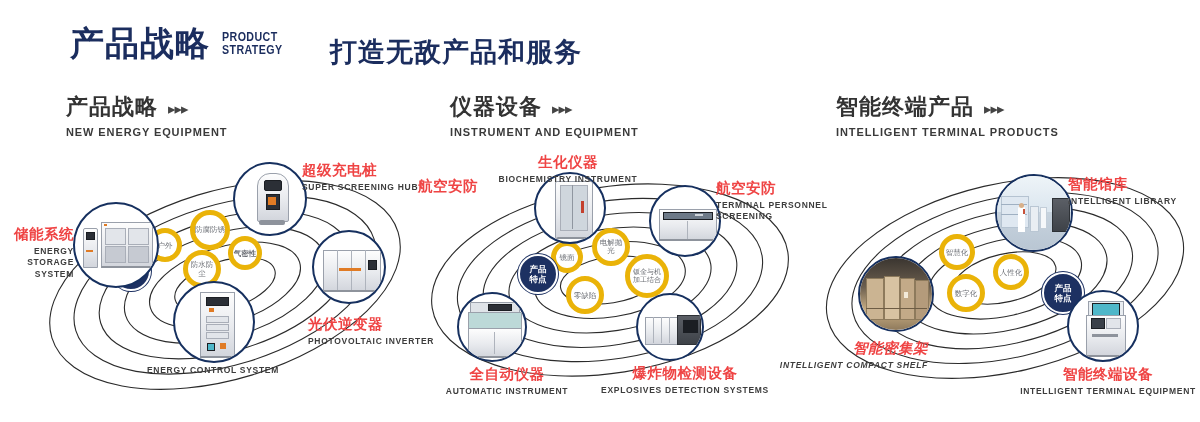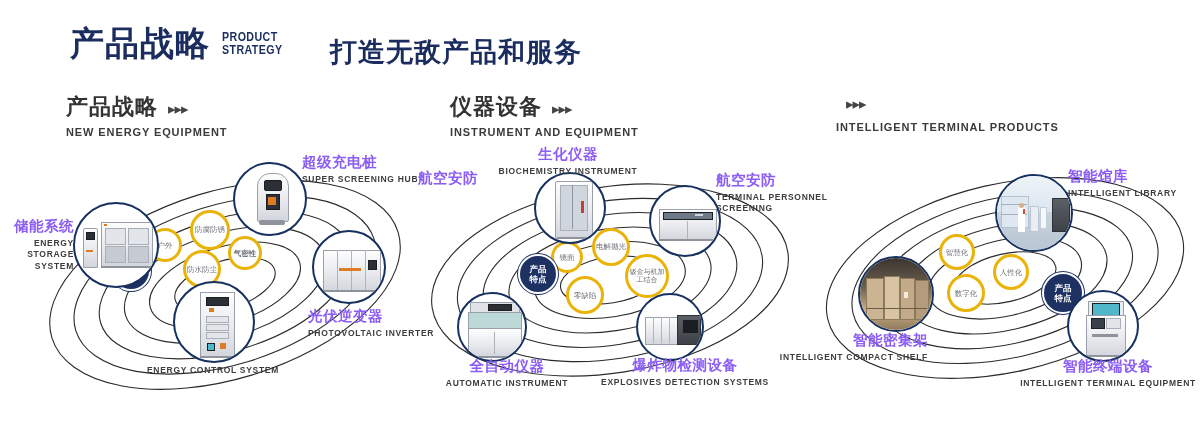--- a/index.html
+++ b/index.html
@@ -45,36 +45,36 @@
   
   .node{
     position:absolute;border-radius:50%;
     border:2.5px solid #16305f;background:#fff;overflow:hidden;
     box-sizing:border-box;
   }
   .node .ph{position:absolute;left:0;top:0;right:0;bottom:0;}
 
   
   .bub{
-    position:absolute;border-radius:50%;border:3px solid #eab308;background:#ffffff;
+    position:absolute;border-radius:50%;border:5px solid #eab308;background:#ffffff;
     box-sizing:border-box;display:flex;align-items:center;justify-content:center;
     text-align:center;color:#6d7076;font-size:7.5px;line-height:9px;
     font-family:"DejaVu Sans",sans-serif;
   }
   .core{
     position:absolute;border-radius:50%;background:#1d3162;border:2px solid #ffffff;
     box-sizing:border-box;display:flex;align-items:center;justify-content:center;
     text-align:center;color:#ffffff;font-size:8.5px;font-weight:bold;line-height:10px;
     font-family:"DejaVu Sans",sans-serif;
     box-shadow:0 0 0 1px #1d3162;
   }
 
   
   .cap{position:absolute;}
-  .cap-cn{font-size:14.5px;font-weight:bold;color:#8b5cf6;line-height:1.15;letter-spacing:.5px;font-family:"DejaVu Sans",sans-serif;}
+  .cap-cn{font-size:14.5px;font-weight:bold;color:#ef4444;line-height:1.15;letter-spacing:.5px;font-family:"DejaVu Sans",sans-serif;margin-top:8px;}
   .cap-en{font-size:8.5px;font-weight:bold;color:#3d3d3d;letter-spacing:.7px;line-height:1.35;margin-top:3px;}
   .cap.r{text-align:right;}
   .cap.c{text-align:center;}
 
   
   .dev{position:absolute;}
   .cab{position:absolute;background:linear-gradient(180deg,#fdfdfd 0%,#e8eaee 55%,#d2d5dc 100%);border:1px solid #9aa0ab;}
   .cab.dk{background:linear-gradient(180deg,#5b5f66 0%,#3e4248 100%);border-color:#2d3136;}
   .pane{position:absolute;background:#e2e5ea;border:1px solid #a9aeb8;}
   .pane.d{background:#c6cad2;}
@@ -110,20 +110,21 @@
   <div class="sec" style="left:450px;top:96px;">
     <div class="sec-row">
       <div class="sec-cn">仪器设备</div>
       <div class="sec-arrows">▸▸▸</div>
     </div>
     <div class="sec-en">INSTRUMENT AND EQUIPMENT</div>
   </div>
 
   <div class="sec" style="left:836px;top:96px;">
     <div class="sec-row">
+      <div class="sec-cn">智能终端产品</div>
       <div class="sec-arrows">▸▸▸</div>
     </div>
     <div class="sec-en">INTELLIGENT TERMINAL PRODUCTS</div>
   </div>
 
   <div class="cluster" style="left:40px;top:150px;width:370px;height:240px;">
     <svg class="rings" width="370" height="240" viewBox="0 0 370 240">
       <g fill="none" stroke="#2b2b2b" stroke-width="1.1" transform="rotate(-17 185 135)">
         <ellipse cx="185" cy="135" rx="52" ry="24"></ellipse>
         <ellipse cx="185" cy="135" rx="78" ry="38"></ellipse>
@@ -361,21 +362,21 @@
       <div class="ph">
         <div class="ph-room" style="background:linear-gradient(180deg,#3a3530 0%,#6b5e4e 40%,#c9ae84 72%,#8f7a5c 100%);"></div>
         <div class="cab" style="left:6px;top:20px;width:16px;height:40px;background:#cbb492;border-color:#8d7a5c;"></div>
         <div class="cab" style="left:24px;top:18px;width:14px;height:42px;background:#d8c3a2;border-color:#8d7a5c;"></div>
         <div class="cab" style="left:40px;top:20px;width:13px;height:40px;background:#c3aa88;border-color:#8d7a5c;"></div>
         <div class="cab" style="left:55px;top:22px;width:12px;height:38px;background:#b49b7b;border-color:#8d7a5c;"></div>
         <div class="ln" style="left:6px;top:50px;width:61px;height:1px;background:#6d5c44;"></div>
         <div class="dev" style="left:44px;top:34px;width:4px;height:6px;background:#f3ead9;"></div>
       </div>
     </div>
-    <div class="cap r" style="left:-42px;top:182px;width:160px;">
+    <div class="cap r" style="left:-42px;top:182px;width:160px;font-style:italic;">
       <div class="cap-cn">智能密集架</div>
       <div class="cap-en">INTELLIGENT COMPACT SHELF</div>
     </div>
 
     <div class="node" style="left:257px;top:140px;width:72px;height:72px;">
       <div class="ph">
         <div class="dev" style="left:17px;top:9px;width:38px;height:56px;">
           <div class="cab" style="left:2px;top:0;width:34px;height:14px;background:#e9edf1;"></div>
           <div class="scr cy" style="left:6px;top:2px;width:26px;height:11px;"></div>
           <div class="cab" style="left:0;top:14px;width:38px;height:40px;"></div>

